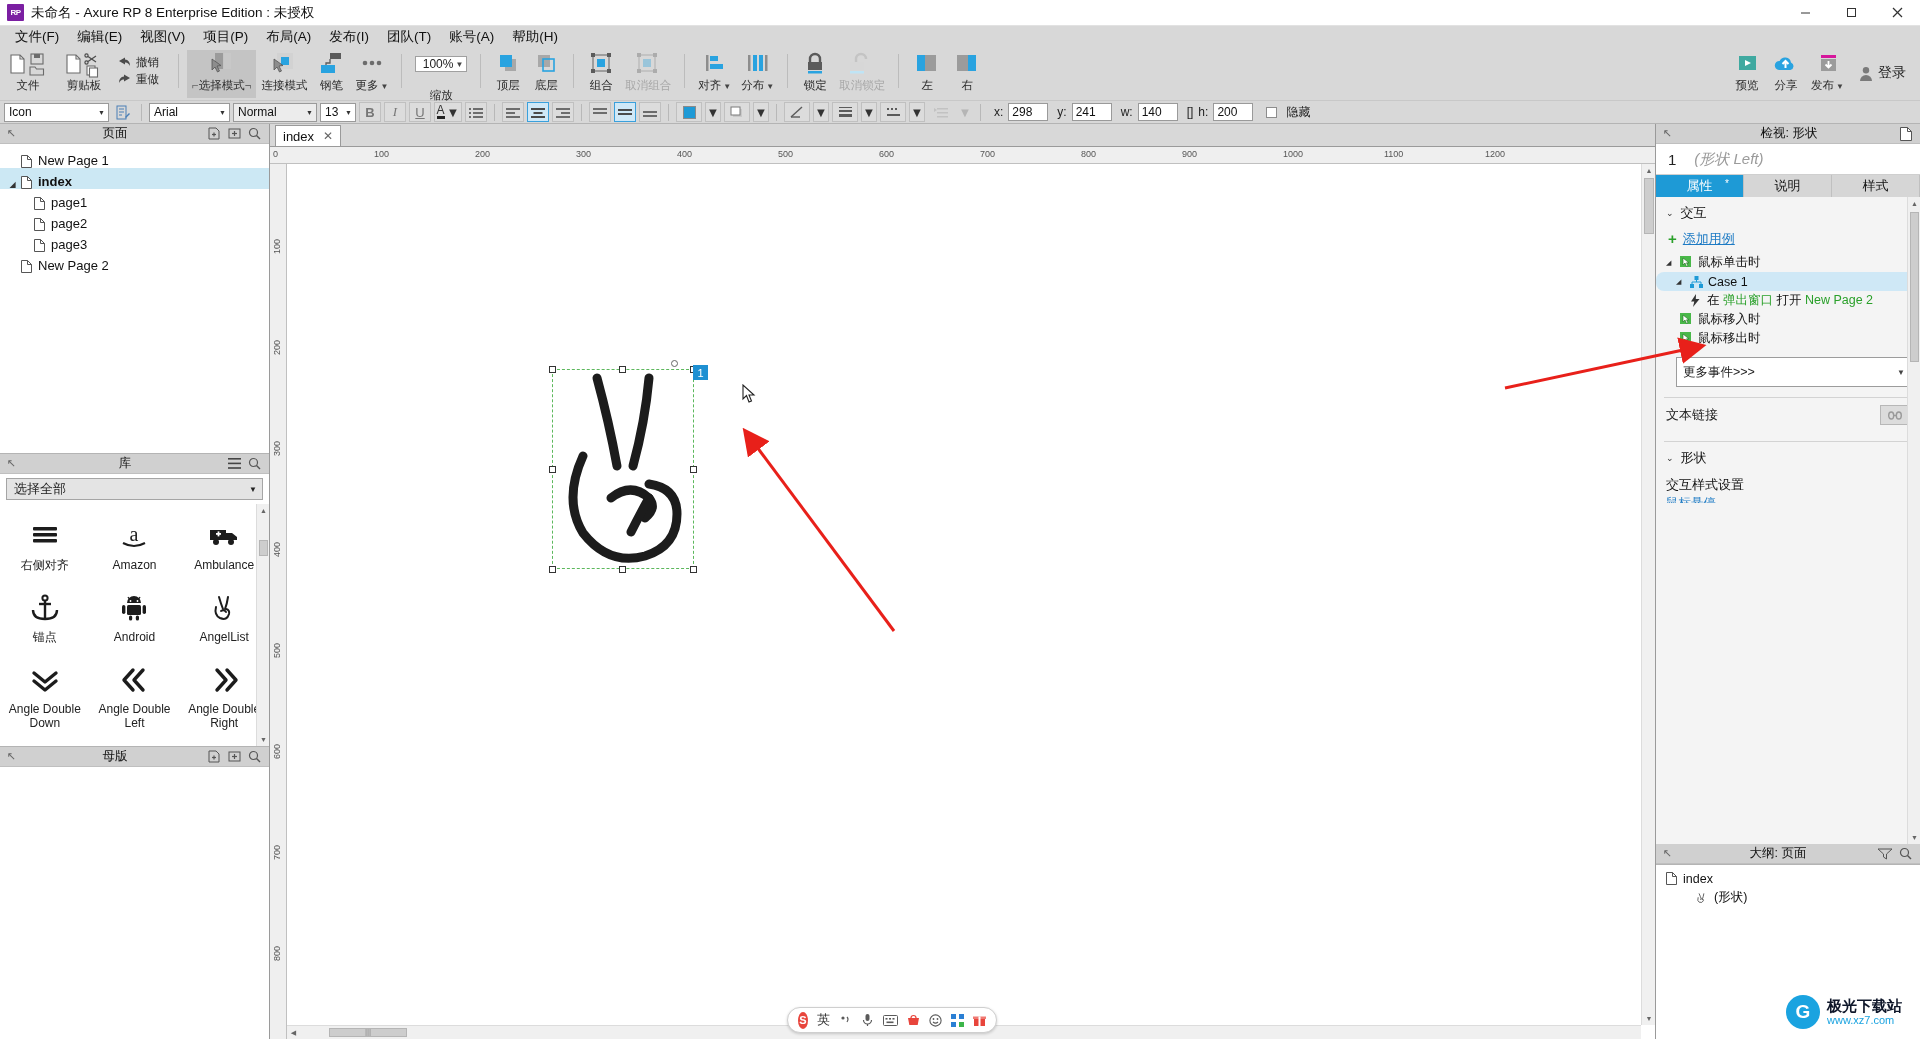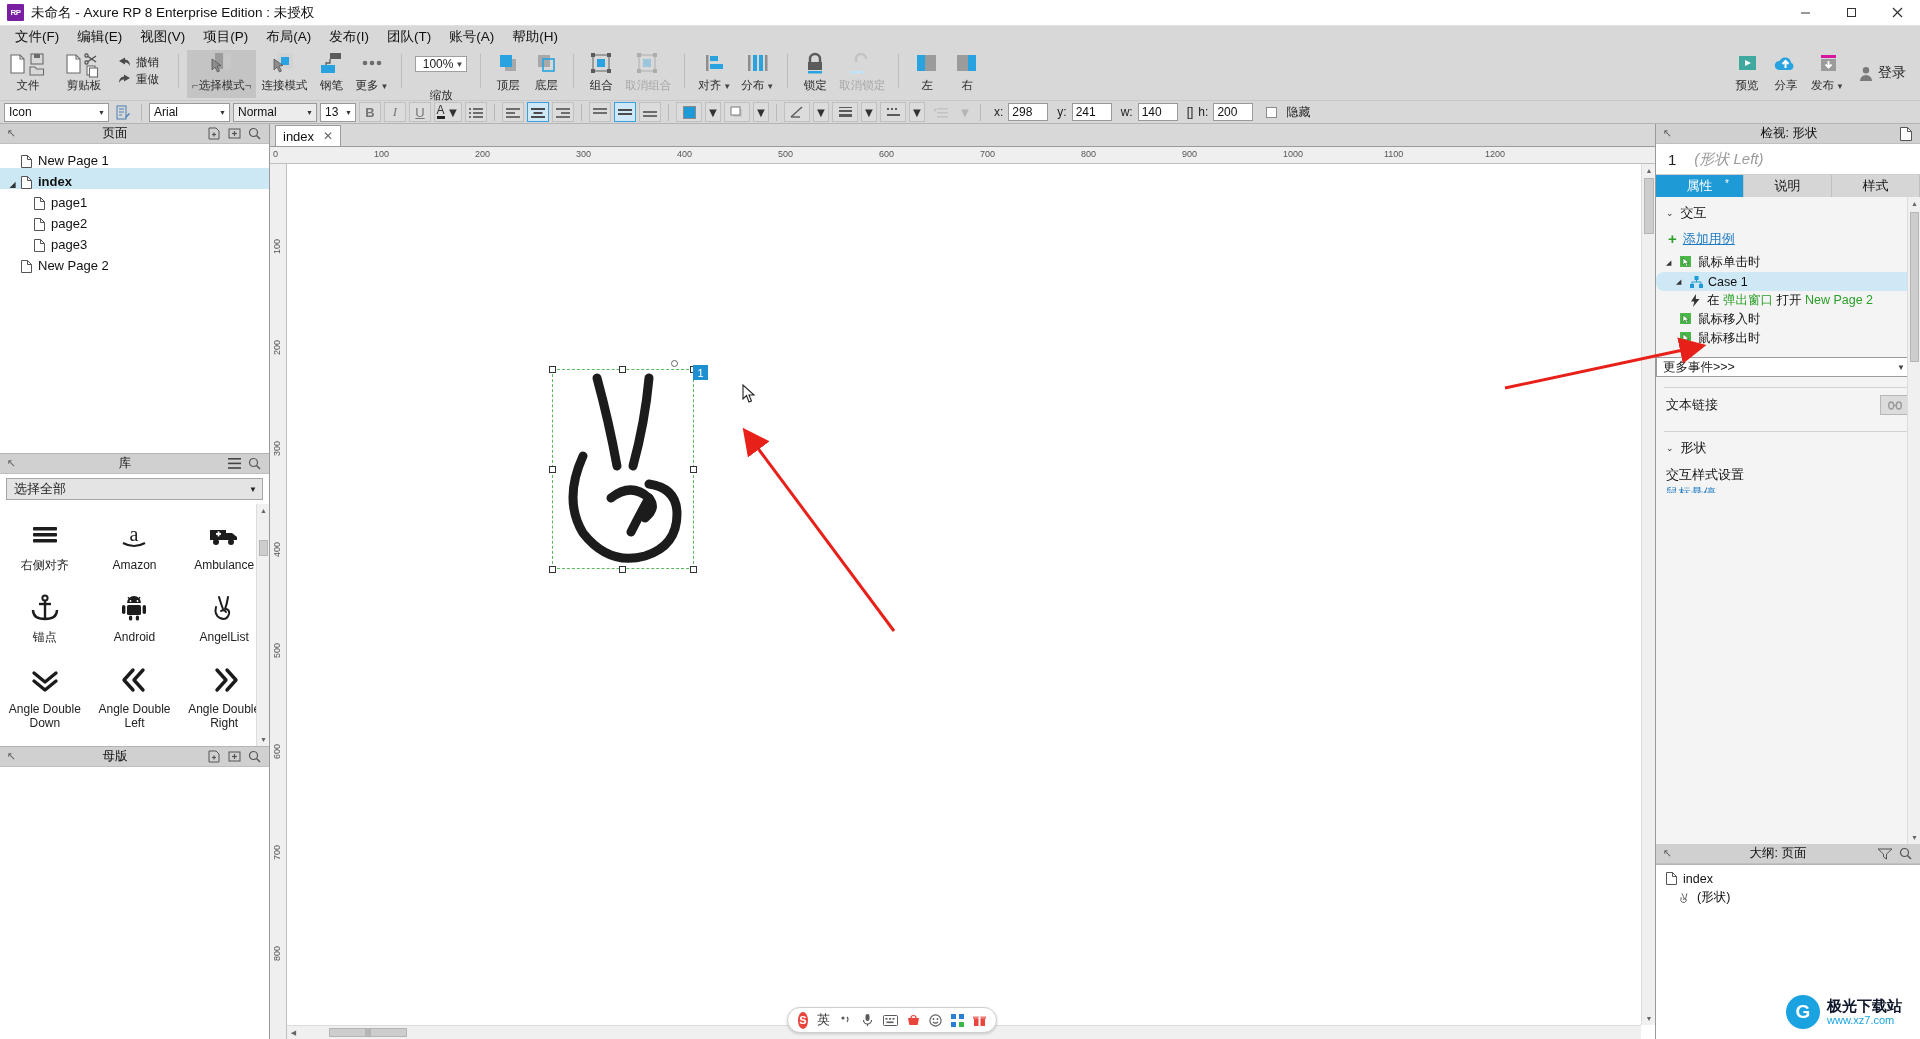--- a/index.html
+++ b/index.html
@@ -133,35 +133,35 @@
 
   .inspector{ flex:1;background:#f4f4f4;overflow:hidden;position:relative;min-height:0; }
   .secthd{ display:flex;align-items:center;gap:7px;padding:7px 0 5px 10px;font-size:13px;color:#111; }
   .secthd .chev{ font-size:9px;color:#333; }
   .addcase{ display:flex;align-items:center;gap:6px;padding:3px 0 5px 12px;font-size:13px; }
   .addcase .plus{ color:#2aa02a;font-size:15px;font-weight:bold;line-height:12px; }
   .addcase .lnk{ color:#1e7bc4;text-decoration:underline; }
   .evrow{ height:19px;display:flex;align-items:center;font-size:12.5px;color:#111;padding-left:10px;gap:5px; }
   .evrow.sel{ background:#cfe8f6;border-radius:8px; }
   .evrow .tri{ font-size:7px;color:#333;width:9px; }
-  .moreev{ margin:9px 10px 0 0;height:20px;background:#fff;border:1px solid #9c9c9c;display:flex;
+  .moreev{ margin:9px 10px 0 20px;height:30px;background:#fff;border:1px solid #9c9c9c;display:flex;
            align-items:center;justify-content:space-between;padding:0 4px 0 6px;font-size:12.5px; }
   .divline{ height:1px;background:#d3d3d3;margin:10px 8px 0 8px; }
   .inline-row{ display:flex;align-items:center;justify-content:space-between;padding:7px 10px 6px 10px;font-size:13px; }
   .linkbtn{ width:30px;height:20px;background:#dcdcdc;border:1px solid #b7b7b7;display:flex;
             align-items:center;justify-content:center;color:#9a9a9a;font-size:11px; }
   .shapesel-row{ display:flex;align-items:center;gap:10px;padding:4px 10px 6px 10px;font-size:13px; }
   .shapebtn{ width:38px;height:21px;background:#fff;border:1px solid #a6a6a6;display:flex;
              align-items:center;justify-content:center;gap:2px; }
   .tiny-label{ padding:4px 0 0 10px;font-size:13px;color:#111; }
   .cut{ padding:1px 0 0 10px;font-size:12.5px;color:#1e7bc4;overflow:hidden;height:9px; }
 
   .outline{ height:175px;background:#fff;display:flex;flex-direction:column;border-top:1px solid #b4b4b4; }
   .orow{ height:19px;display:flex;align-items:center;gap:6px;padding-left:10px;font-size:12.5px;color:#111; }
-  .orow.ind{ padding-left:22px; }
+  .orow.ind{ padding-left:39px; }
 
   
   .imebar{ position:absolute;left:787px;bottom:6px;width:210px;height:26px;background:#fff;
            border:1px solid #cfcfcf;border-radius:13px;display:flex;align-items:center;gap:9px;
            padding:0 10px;box-shadow:0 1px 3px rgba(0,0,0,.18); }
   .ime-s{ width:17px;height:17px;background:#e8453c;color:#fff;border-radius:50%;font-size:11px;
           font-weight:bold;display:flex;align-items:center;justify-content:center; }
   .ime-i{ color:#5a5a5a;font-size:13px;display:flex;align-items:center; }
 
   

